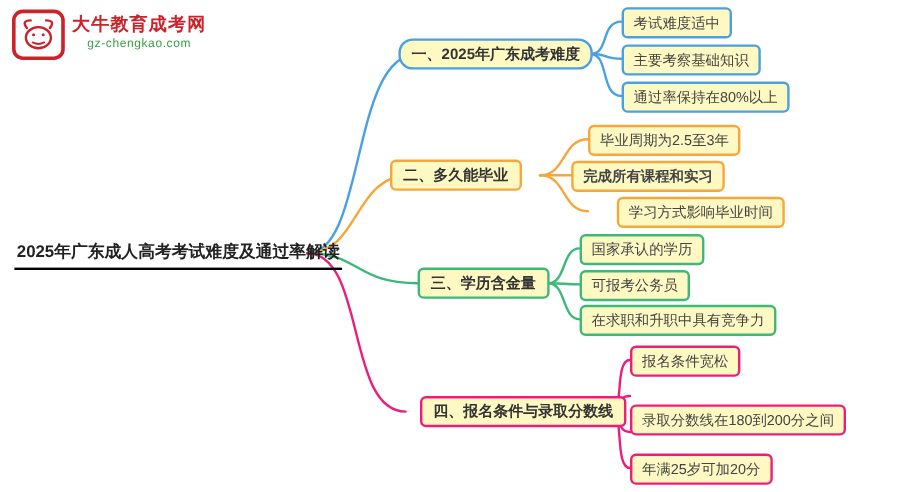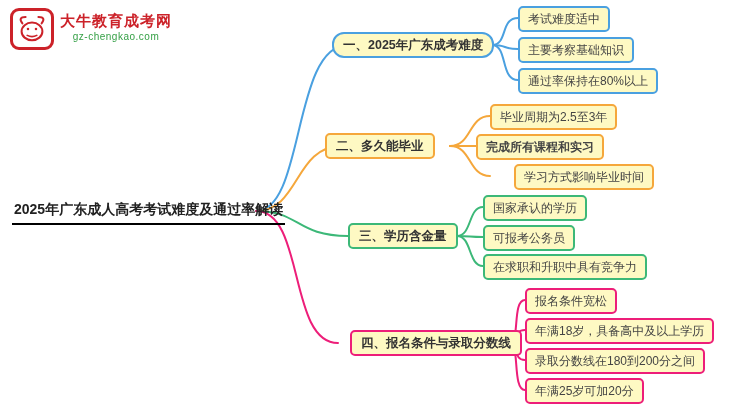--- a/index.html
+++ b/index.html
@@ -96,17 +96,16 @@
   <div class="node leaf b2" style="left:476px;top:134px;font-weight:bold;">完成所有课程和实习</div>
   <div class="node leaf b2" style="left:490px;top:164px;margin-left:24px;">学习方式影响毕业时间</div>
 
   <div class="node branch b3" style="left:348px;top:223px;">三、学历含金量</div>
   <div class="node leaf b3" style="left:483px;top:225px;">可报考公务员</div>
   <div class="node leaf b3" style="left:483px;top:195px;">国家承认的学历</div>
   <div class="node leaf b3" style="left:483px;top:254px;">在求职和升职中具有竞争力</div>
 
   <div class="node branch b4" style="left:338px;top:330px;margin-left:12px;">四、报名条件与录取分数线</div>
   <div class="node leaf b4" style="left:525px;top:288px;">报名条件宽松</div>
-  <div class="node leaf b4" style="left:525px;top:318px;">年满18岁，具备高中及以上学历</div>
-  <div class="node leaf b4" style="left:525px;top:348px;">录取分数线在180到200分之间</div>
+  <div class="node leaf b4" style="left:525px;top:337px;">录取分数线在180到200分之间</div>
   <div class="node leaf b4" style="left:525px;top:378px;text-align:right;">年满25岁可加20分</div>
 
 </div>
 
 </body></html>

